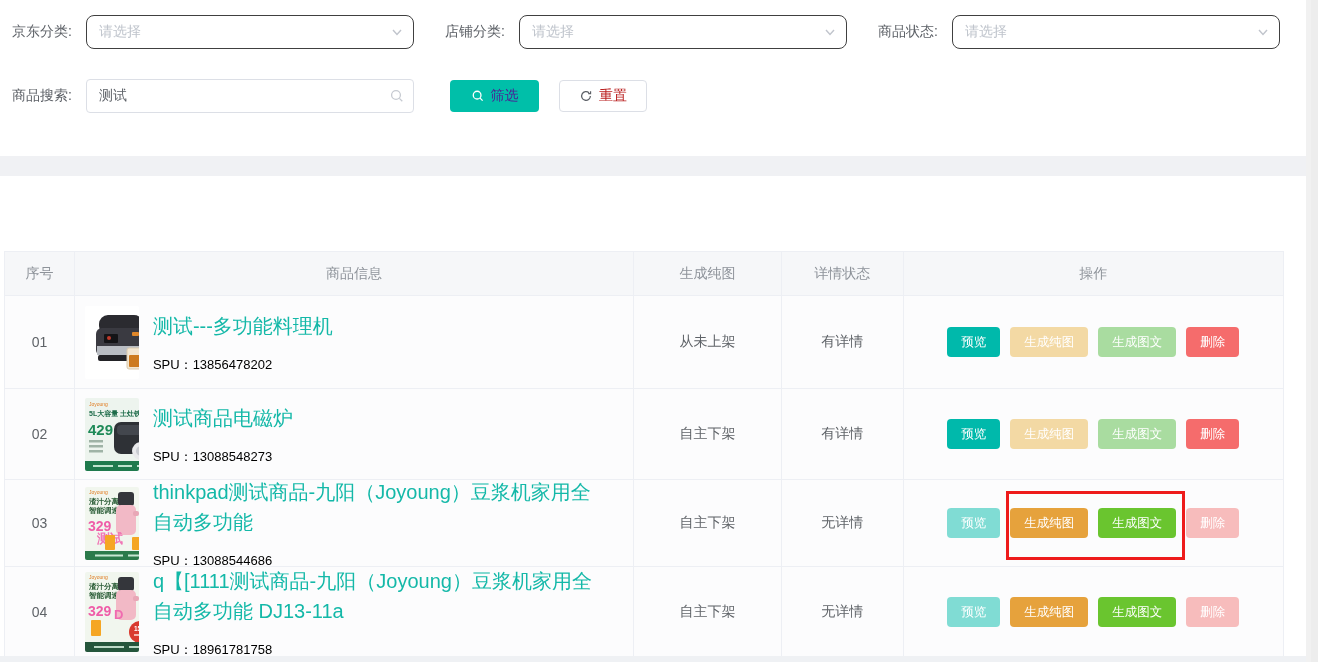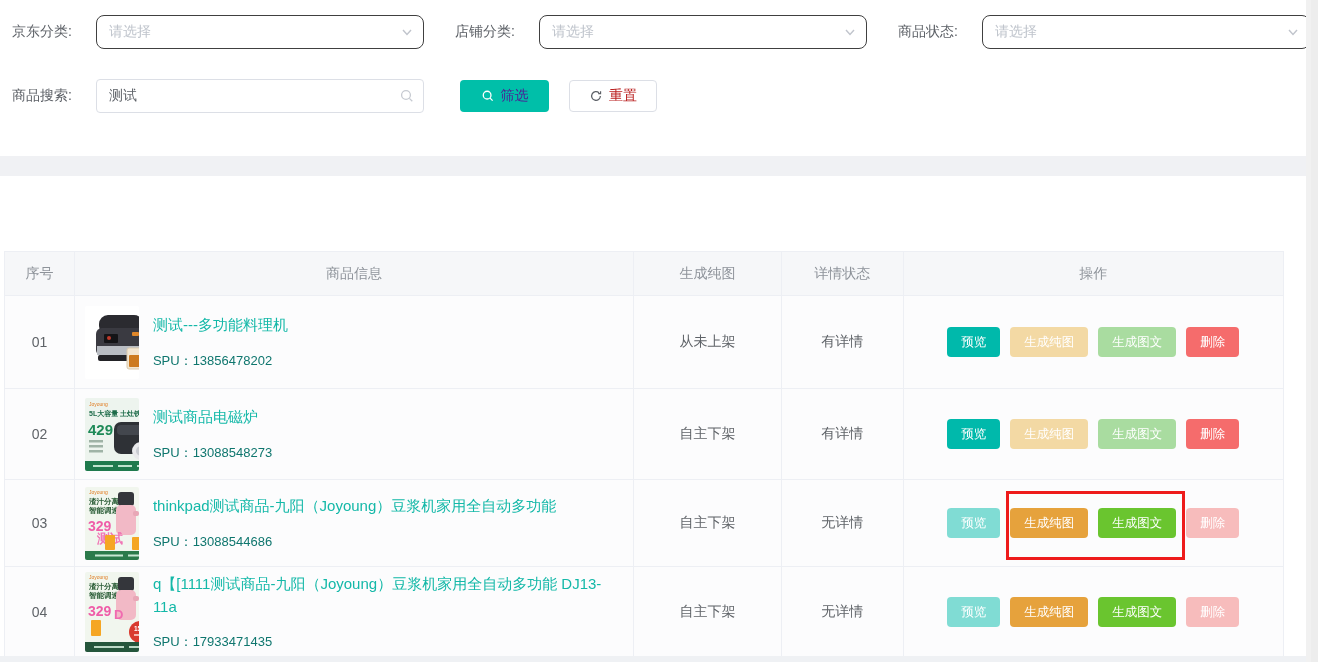--- a/index.html
+++ b/index.html
@@ -8,21 +8,21 @@
   .page { position:relative; width:1318px; height:662px; }
   .gutter { position:absolute; top:0; right:0; width:12px; height:662px; background:#f1f1f1; }
   .scroll-track { position:absolute; top:0; right:0; width:7px; height:662px; background:#ededed; }
 
   
   .panel { position:absolute; left:0; background:#ffffff; width:1306px; }
   .filter-panel { top:0; height:156px; }
   .filter-row { position:absolute; left:8px; display:flex; align-items:center; }
   .filter-row.r1 { top:15px; }
   .filter-row.r2 { top:79px; }
-  .fgroup { display:flex; align-items:center;gap:10px; }
+  .fgroup { display:flex; align-items:center; }
   .fgroup + .fgroup { margin-left:27px; }
   .flabel { font-size:14px; color:#5c6066; width:64px; text-align:right; margin-right:14px; white-space:nowrap; }
   .select { position:relative; width:328px; height:34px; border:1px solid #404040; border-radius:8px;
             background:#fff; display:flex; align-items:center; padding:0 30px 0 12px; cursor:pointer; }
   .select .ph { color:#bfc4cc; font-size:14px; }
   .select svg, .search-box svg.mag { position:absolute; right:9px; top:50%; transform:translateY(-50%); }
   .search-box { position:relative; width:328px; height:34px; }
   .search-box input { width:100%; height:100%; border:1px solid #dcdfe6; border-radius:4px; padding:0 32px 0 12px;
             font-size:14px; color:#5c6066; font-family:inherit; outline:none; }
   .btn-filter { margin-left:36px; height:32px; width:89px; background:#00bfa9; color:#4c1d95; border:none; border-radius:4px;
@@ -45,22 +45,22 @@
   .c-info  { width:560px; justify-content:flex-start; padding-left:10px; }
   .c-status{ width:148px; }
   .c-detail{ width:122px; }
   .c-act   { width:380px; gap:10px; }
   .t-head .cell { font-size:14px; color:#8e939a; }
   .t-row .cell { font-size:14px; color:#5f6368; }
 
   .thumb { width:54px; height:73px; flex:0 0 auto; border-radius:2px; overflow:hidden; }
   .t-row.h4 .thumb { height:80px; }
   .info-text { margin-left:14px; display:flex; flex-direction:column; gap:15px; max-width:455px; }
-  .p-title { font-size:15px; color:#14b8a8; line-height:1.5; cursor:pointer; }
-  .p-spu { font-size:13px; color:#0f766e; }
+  .p-title { font-size:20px; color:#14b8a8; line-height:1.5; cursor:pointer; }
+  .p-spu { font-size:13px; color:#000000; }
 
   .btn { height:30px; border:none; border-radius:4px; color:#fff; font-size:12.5px; padding:0 14px;
          display:inline-flex; align-items:center; justify-content:center; cursor:pointer; font-family:inherit; white-space:nowrap; }
   .b-prev.on  { background:#00b9ab; } .b-prev.off { background:#80dcd4; }
   .b-pure.on  { background:#e6a23c; } .b-pure.off { background:#f3d9a4; }
   .b-text.on  { background:#6ac52f; } .b-text.off { background:#a9dca0; }
   .b-del.on   { background:#f56c6c; } .b-del.off  { background:#f7bcbc; }
   .hlwrap { position:relative; display:inline-flex; gap:10px; }
   .hlwrap::after { content:""; position:absolute; left:-4px; right:-9px; top:-17px; bottom:-22px;
                    border:3px solid #ee1b1b; pointer-events:none; }
@@ -267,21 +267,21 @@
                 <circle cx="55" cy="60" r="11" fill="#d93b2f"></circle>
                 <text x="49" y="59" font-size="6.5" font-weight="bold" fill="#ffffff">150</text>
                 <rect x="49" y="62" width="12" height="2" fill="#f3b6ae"></rect>
                 <rect x="0" y="70" width="73" height="10" fill="#25563c"></rect>
                 <rect x="9" y="74" width="30" height="2" fill="#bcd9c6"></rect>
                 <rect x="44" y="74" width="16" height="2" fill="#bcd9c6"></rect>
               </svg>
           </div>
           <div class="info-text">
             <span class="p-title">q【[1111测试商品-九阳（Joyoung）豆浆机家用全自动多功能 DJ13-11a</span>
-            <span class="p-spu"><span>SPU：</span><span>17933471435</span></span>
+            <span class="p-spu"><span>SPU：</span><span>18961781758</span></span>
           </div>
         </div>
         <div class="cell c-status">自主下架</div>
         <div class="cell c-detail">无详情</div>
         <div class="cell c-act">
           <button class="btn b-prev off">预览</button>
           <button class="btn b-pure on">生成纯图</button>
           <button class="btn b-text on">生成图文</button>
           <button class="btn b-del off">删除</button>
         </div>

